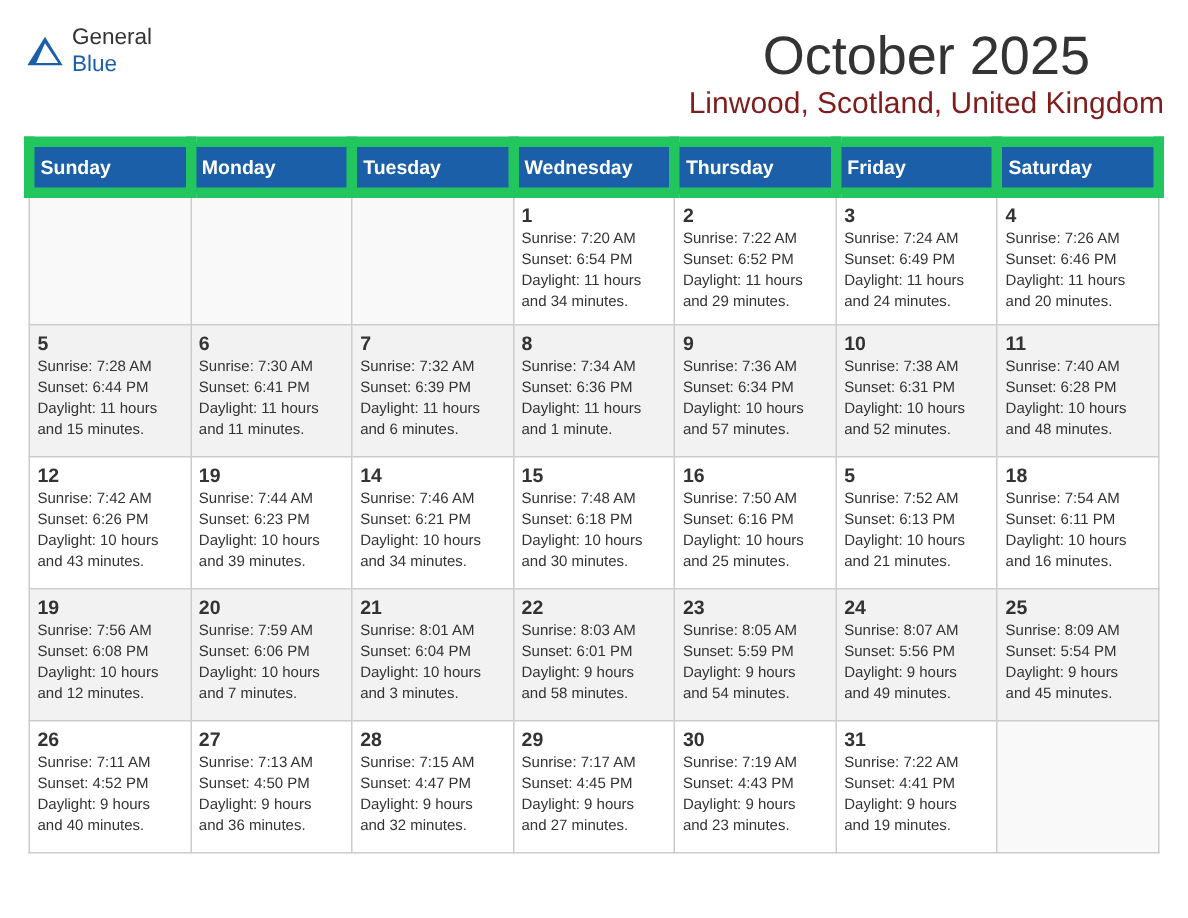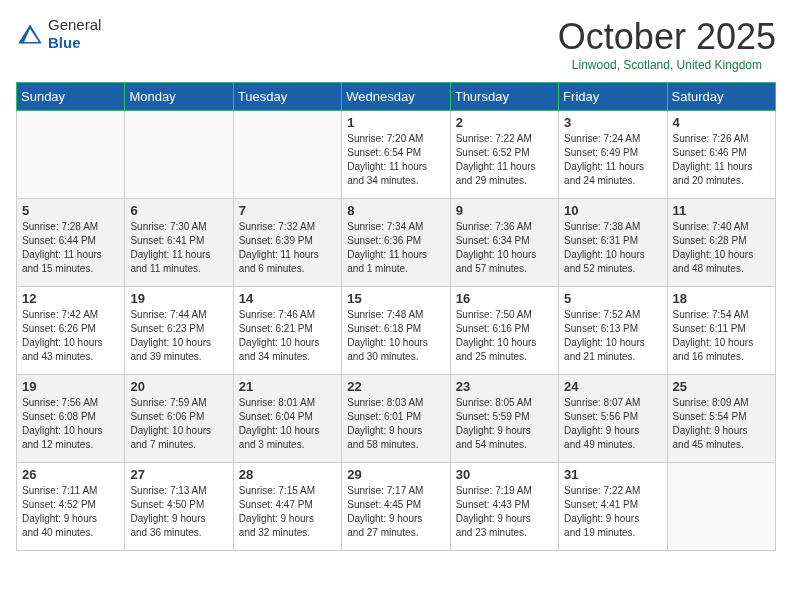--- a/index.html
+++ b/index.html
@@ -15,42 +15,42 @@
       justify-content: space-between;
       align-items: flex-start;
       margin-bottom: 10px;
     }
     .logo {
       display: flex;
       align-items: center;
       gap: 4px;
     }
     .logo-text-general { font-size: 15px; color: #333; font-weight: normal; }
-    .logo-text-blue { font-size: 15px; color: #1a5fa8; font-weight: bold; }
+    .logo-text-blue { font-size: 15px; color: #1a5fa8; font-weight: normal; }
     .logo-icon {
       width: 28px;
       height: 22px;
       position: relative;
     }
     .title-block { text-align: center; }
     .month-title { font-size: 36px; color: #333; font-weight: normal; }
-    .location { font-size: 12px; color: #15803d; }
+    .location { font-size: 20px; color: #7f1d1d; }
     table {
       width: 100%;
       border-collapse: collapse;
       table-layout: fixed;
     }
     th {
       background: #1a5fa8;
       color: #fff;
       font-size: 13px;
-      font-weight: normal;
+      font-weight: bold;
       padding: 6px 4px;
       text-align: left;
-      border: 1px solid #22c55e;
+      border: 7px solid #22c55e;
     }
     td {
       border: 1px solid #ccc;
       vertical-align: top;
       padding: 4px 5px;
       height: 88px;
       font-size: 10.5px;
       color: #333;
       background: #fff;
     }

